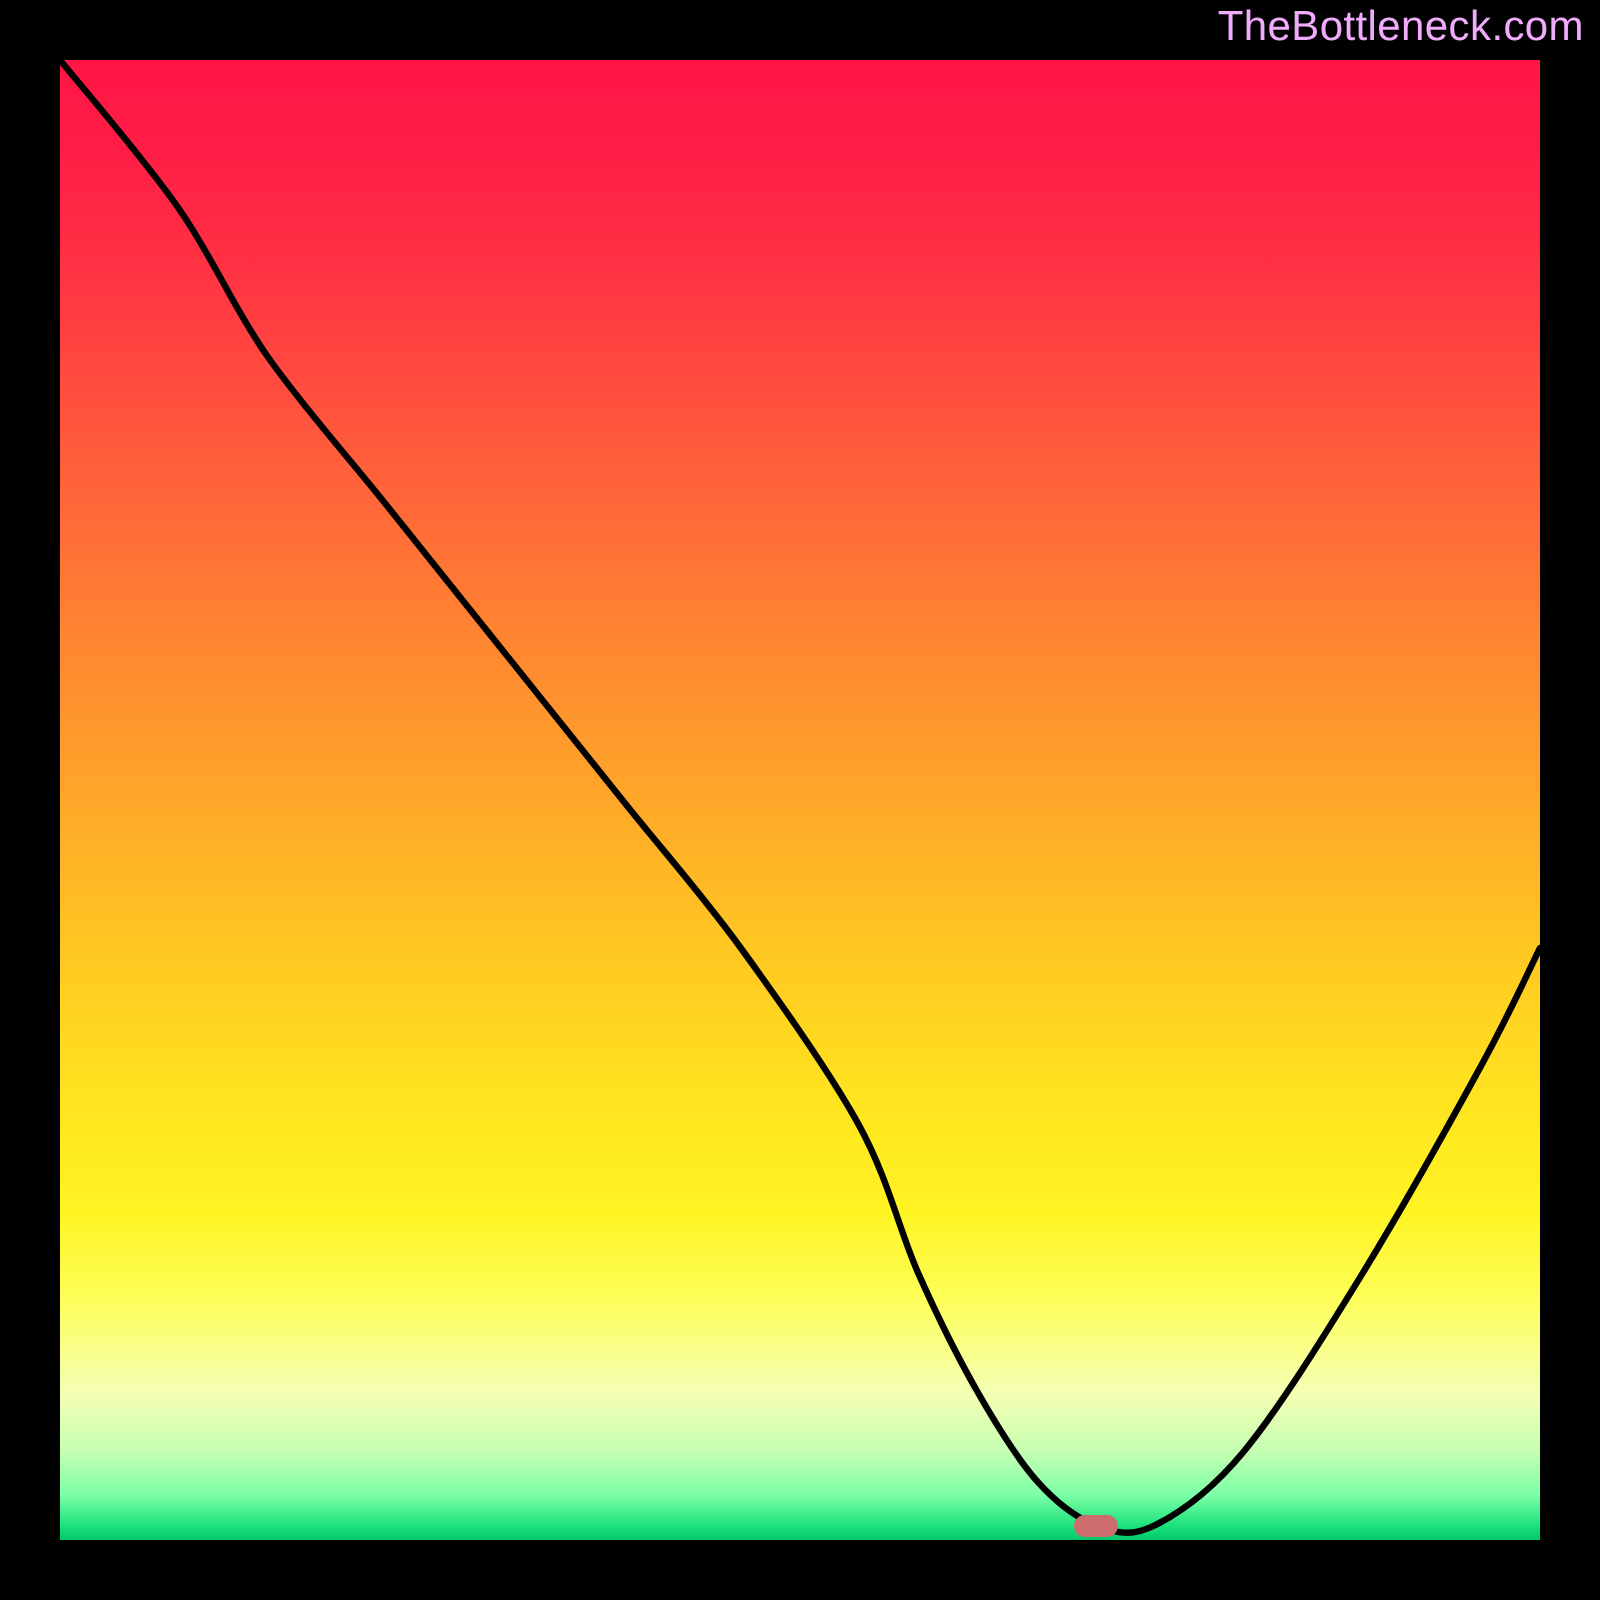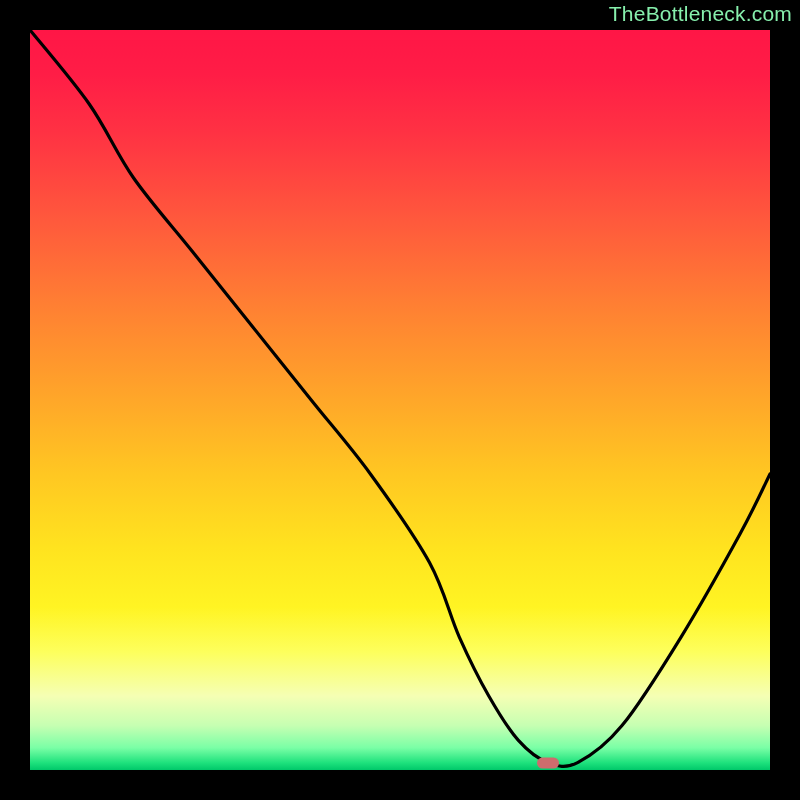--- a/index.html
+++ b/index.html
@@ -14,21 +14,21 @@
   .frame {
     position: relative;
     width: 800px;
     height: 800px;
     background: #000;
   }
   .watermark {
     position: absolute;
     top: 2px;
     right: 8px;
-    color: #86efac;
+    color: #f0abfc;
     font-size: 21px;
     font-weight: 500;
     letter-spacing: 0.2px;
     z-index: 10;
   }
   .plot-area {
     position: absolute;
     left: 30px;
     top: 30px;
     width: 740px;

